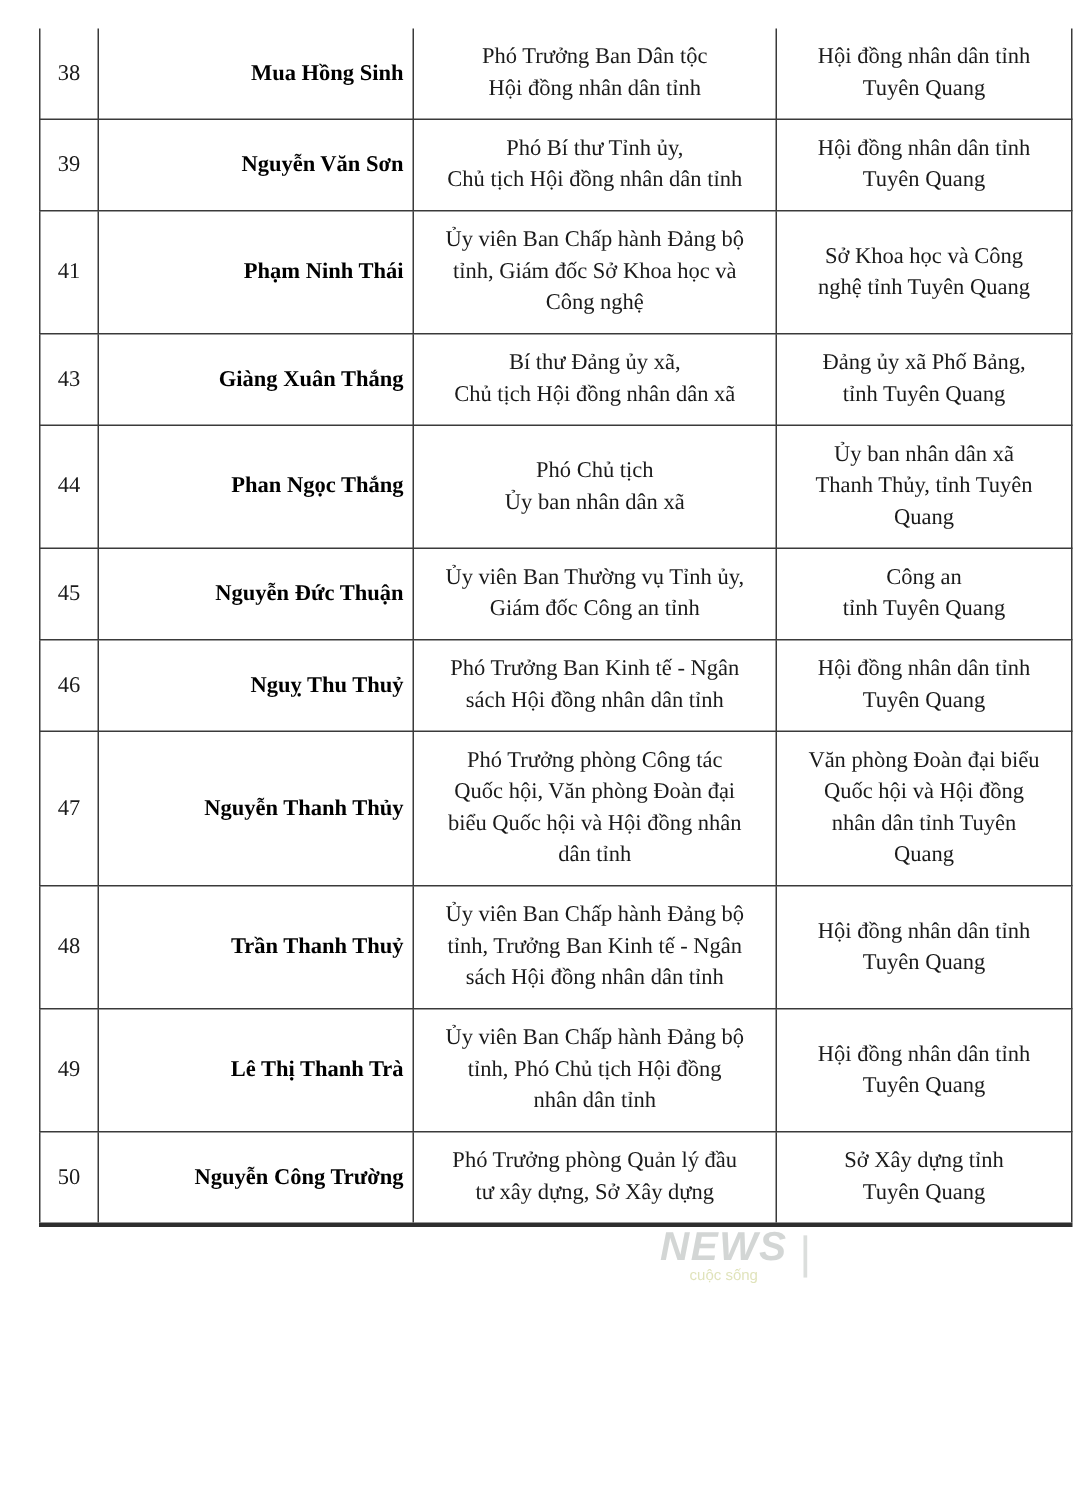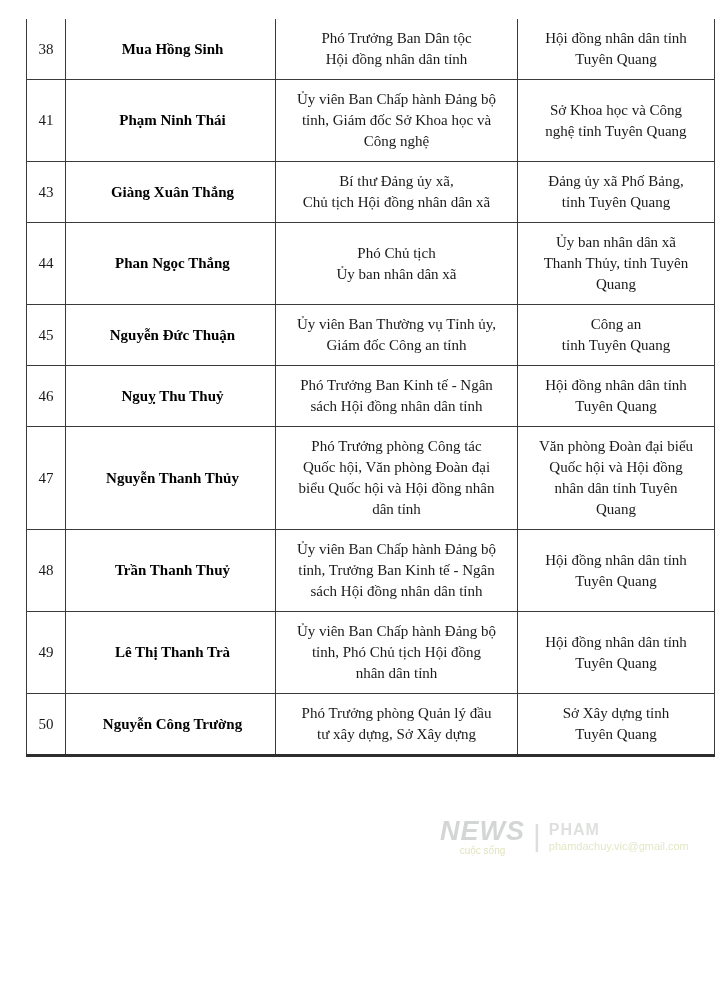--- a/index.html
+++ b/index.html
@@ -27,21 +27,21 @@
     line-height: 21px;
     padding: 9px 6px;
     white-space: pre-line;
     background: transparent;
   }
   
   table.doc-table tr:first-child td { border-top: none; }
   
   table.doc-table tr:last-child td { border-bottom: 3px solid #2e2e2e; }
   table.doc-table td.c-no   { text-align: center; }
-  table.doc-table td.c-name { text-align: center; font-weight: 700; color: #000000; padding-left: 10px; }
+  table.doc-table td.c-name { text-align: right; font-weight: 700; color: #000000; padding-left: 10px; }
   table.doc-table td.c-pos  { text-align: center; }
   table.doc-table td.c-org  { text-align: center; }
   col.w-no   { width: 39px; }
   col.w-name { width: 210px; }
   col.w-pos  { width: 242px; }
   col.w-org  { width: 197px; }
 
   
   .watermark {
     position: absolute;
@@ -101,20 +101,28 @@
     <tbody id="table-body">
     <tr>
       <td class="c-no">38</td>
       <td class="c-name">Mua Hồng Sinh</td>
       <td class="c-pos">Phó Trưởng Ban Dân tộc
 Hội đồng nhân dân tỉnh</td>
       <td class="c-org">Hội đồng nhân dân tỉnh
 Tuyên Quang</td>
     </tr>
 
+    <tr>
+      <td class="c-no">39</td>
+      <td class="c-name">Nguyễn Văn Sơn</td>
+      <td class="c-pos">Phó Bí thư Tỉnh ủy,
+Chủ tịch Hội đồng nhân dân tỉnh</td>
+      <td class="c-org">Hội đồng nhân dân tỉnh
+Tuyên Quang</td>
+    </tr>
 
 
     <tr>
       <td class="c-no">41</td>
       <td class="c-name">Phạm Ninh Thái</td>
       <td class="c-pos">Ủy viên Ban Chấp hành Đảng bộ
 tỉnh, Giám đốc Sở Khoa học và
 Công nghệ</td>
       <td class="c-org">Sở Khoa học và Công
 nghệ tỉnh Tuyên Quang</td>
@@ -201,19 +209,15 @@
     </tr>
   </tbody>
   </table>
 
   <div class="watermark">
     <div class="wm-left">
       <div class="wm-logo">NEWS</div>
       <div class="wm-tagline">cuộc sống</div>
     </div>
     <div class="wm-sep">|</div>
-    <div class="wm-right">
-      <div class="wm-name">PHAM</div>
-      <div class="wm-email">phamdachuy.vic@gmail.com</div>
-    </div>
   </div>
 
 </div>
 
 </body></html>

